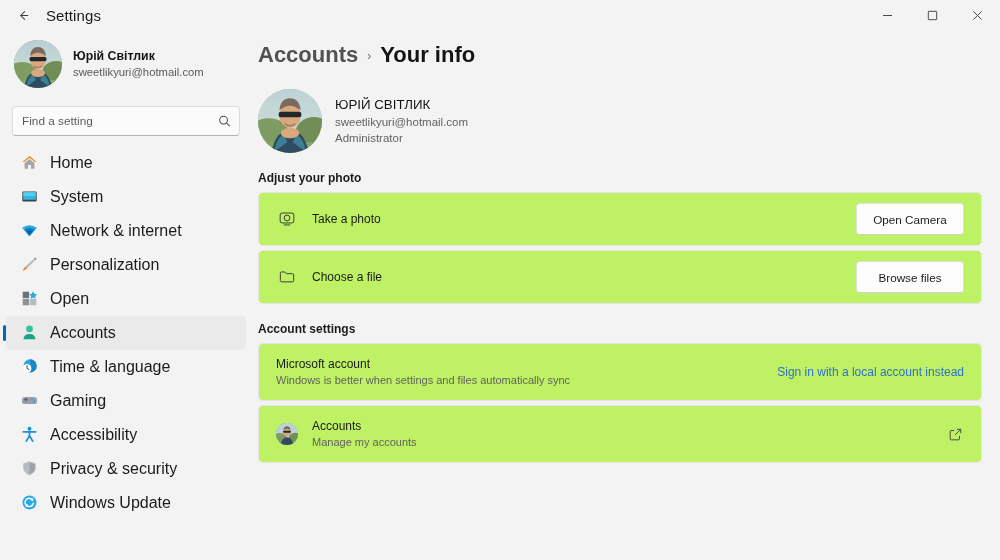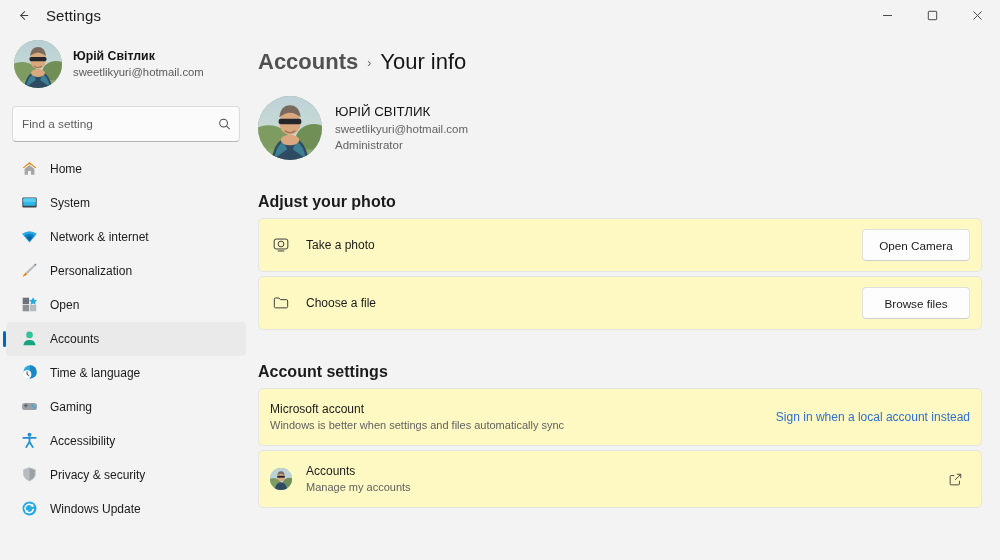--- a/index.html
+++ b/index.html
@@ -62,21 +62,21 @@
   .avatar.sz-48 { width: 48px; height: 48px; }
   .avatar.sz-64 { width: 64px; height: 64px; }
   .avatar.sz-22 { width: 22px; height: 22px; }
   .avatar svg { display: block; width: 100%; height: 100%; }
 
   .acct-name { font-size: 12.3px; font-weight: bold; color: #141414; line-height: 15px; }
   .acct-mail { font-size: 11.3px; color: #5a5a5a; line-height: 15px; margin-top: 1px; }
 
   .searchwrap { padding: 8px 12px 10px 12px; }
   .searchbox {
-    position: relative; height: 36px;
+    position: relative; height: 30px;
     background: #fbfbfb;
     border: 1px solid #dcdcdc;
     border-bottom-color: #b4b4b4;
     border-radius: 4px;
     display: flex; align-items: center;
   }
   .searchbox input {
     flex: 1 1 auto; border: 0; outline: none; background: transparent;
     font-family: "Liberation Sans", sans-serif;
     font-size: 11.8px; color: #1b1b1b;
@@ -100,57 +100,57 @@
   }
   .navitem.selected { background: #eaeaea; }
   .navitem.selected::before {
     content: ""; position: absolute; left: -3px; top: 50%;
     transform: translateY(-50%);
     width: 3px; height: 16px; border-radius: 2px;
     background: var(--accent, #0067c0);
   }
   .navicon { width: 18px; height: 18px; flex: 0 0 18px; display: flex; align-items: center; justify-content: center; }
   .navicon svg { display: block; }
-  .navlabel { font-size: 12px; color: #1b1b1b; text-align: center; }
+  .navlabel { font-size: 16px; color: #1b1b1b; text-align: center; }
 
   
   .content {
     flex: 1 1 auto;
     padding: 0 18px 0 6px;
     overflow: hidden;
     background: #f3f3f3;
   }
   .breadcrumb {
     display: flex; align-items: baseline; gap: 9px;
     padding: 12px 0 0 0;
     margin-left: 0;
   }
   .bc-parent { font-size: 22px; color: #515151; font-weight: bold; }
   .bc-sep { font-size: 12px; color: #6b6b6b; position: relative; top: -2px; }
-  .bc-current { font-size: 22px; color: #141414; font-weight: normal; margin-top: 7px; }
+  .bc-current { font-size: 22px; color: #141414; font-weight: bold; }
 
   .profile {
     display: flex; align-items: center; gap: 13px;
     margin: 21px 0 0 0;
   }
   .profile-name { font-size: 13.3px; color: #141414; line-height: 18px; }
   .profile-mail { font-size: 11.5px; color: #636363; line-height: 16px; }
   .profile-role { font-size: 11.5px; color: #636363; line-height: 16px; }
 
   .section-title {
-    font-size: 16px; font-weight: bold; color: #1b1b1b;
-    margin: 33px 0 7px 0;
+    font-size: 12px; font-weight: bold; color: #1b1b1b;
+    margin: 18px 0 7px 0;
   }
 
   .card {
-    background: #fef9c3;
+    background: #bef264;
     border: 1px solid #e5e5e5;
     border-radius: 5px;
     display: flex; align-items: center;
-    padding: 0 11px;
+    padding: 0 17px;
     min-height: 54px;
   }
   .card + .card { margin-top: 4px; }
   .card-icon { width: 22px; flex: 0 0 22px; display: flex; align-items: center; justify-content: center; color: #3c3c3c; margin-right: 14px; }
   .card-icon svg { display: block; }
   .card-main { flex: 1 1 auto; min-width: 0; }
   .card-title { font-size: 12px; color: #1b1b1b; line-height: 16px; }
   .card-sub { font-size: 11px; color: #616161; line-height: 15px; margin-top: 1px; }
   .card-right { flex: 0 0 auto; display: flex; align-items: center; }
 
@@ -461,21 +461,21 @@
       </div>
 
       <div class="section-title">Account settings</div>
 
       <div class="card tall">
         <div class="card-main">
           <div class="card-title">Microsoft account</div>
           <div class="card-sub">Windows is better when settings and files automatically sync</div>
         </div>
         <div class="card-right">
-          <button class="linkbtn">Sign in when a local account instead</button>
+          <button class="linkbtn">Sign in with a local account instead</button>
         </div>
       </div>
 
 
       <div class="card tall row-link">
         <span class="card-icon">
           <span class="avatar sz-22">
             <svg viewBox="0 0 48 48" preserveAspectRatio="xMidYMid slice">
               <rect width="48" height="48" fill="#bdd2d8"></rect>
               <ellipse cx="8" cy="34" rx="16" ry="12" fill="#7e9b62"></ellipse>

